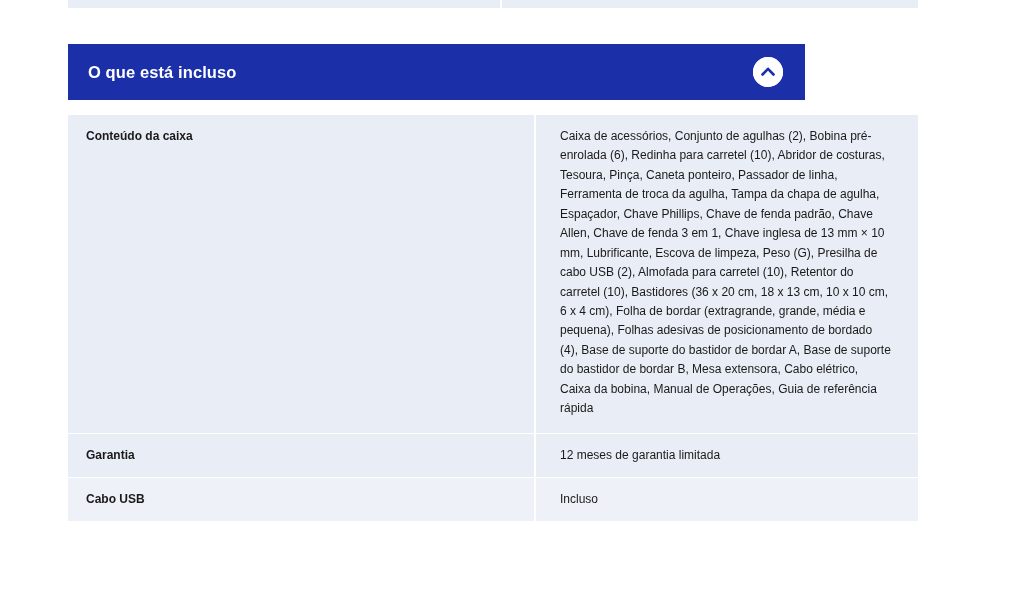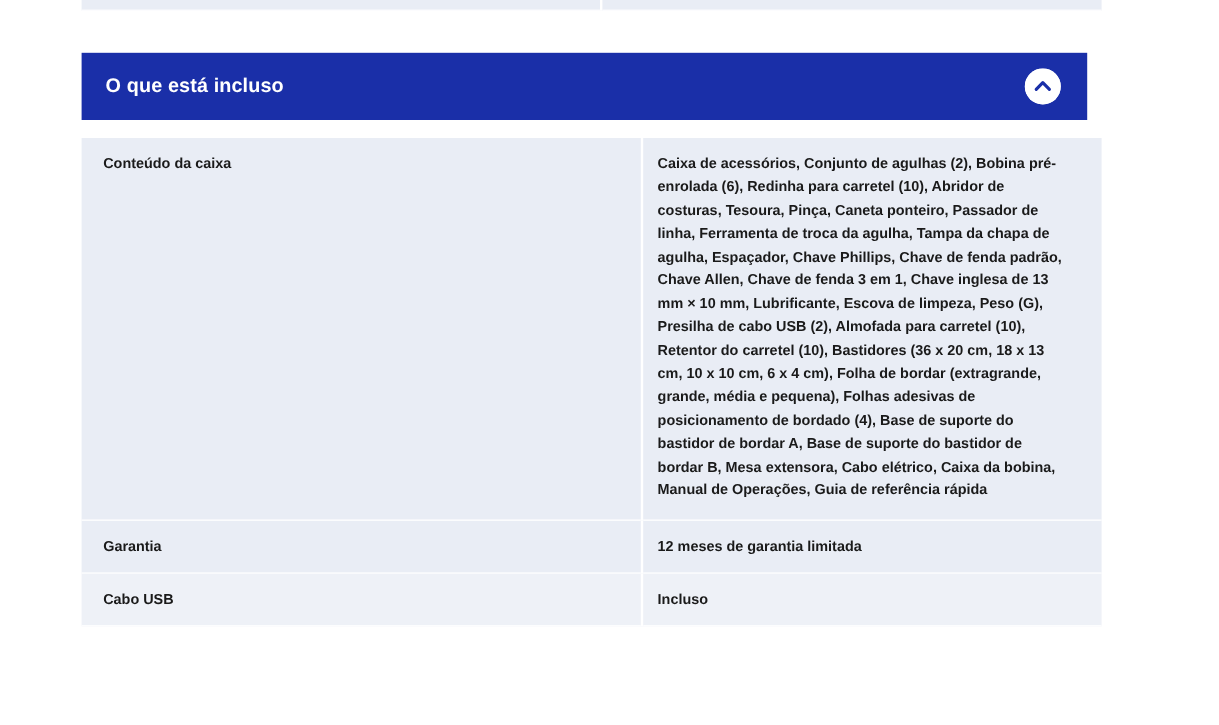--- a/index.html
+++ b/index.html
@@ -44,21 +44,21 @@
   .prev-row td.label {
     width: 432px;
     border-right: 2px solid #ffffff;
   }
 
   
   .section-header {
     position: absolute;
     left: 68px;
     top: 44px;
-    width: 838px;
+    width: 737px;
     height: 56px;
     background: #1a2fa8;
     color: #ffffff;
     display: flex;
     align-items: center;
     justify-content: space-between;
     box-sizing: border-box;
     padding: 0 22px 0 20px;
   }
   .section-header .title {
@@ -93,22 +93,22 @@
     color: #1a1a1a;
     border-bottom: 1px solid #ffffff;
   }
   .main-table td.label {
     width: 432px;
     font-weight: bold;
     border-right: 2px solid #ffffff;
     padding-left: 18px;
   }
   .main-table td.value {
-    font-weight: bold;
-    padding-left: 12px;
+    font-weight: normal;
+    padding-left: 24px;
     padding-right: 26px;
   }
   .main-table tr.alt td {
     background: #eef1f7;
   }
   .row-box td { padding-top: 12px; padding-bottom: 14px; }
   .row-short td { padding-top: 12px; padding-bottom: 12px; }
 </style>
 </head>
 <body>

